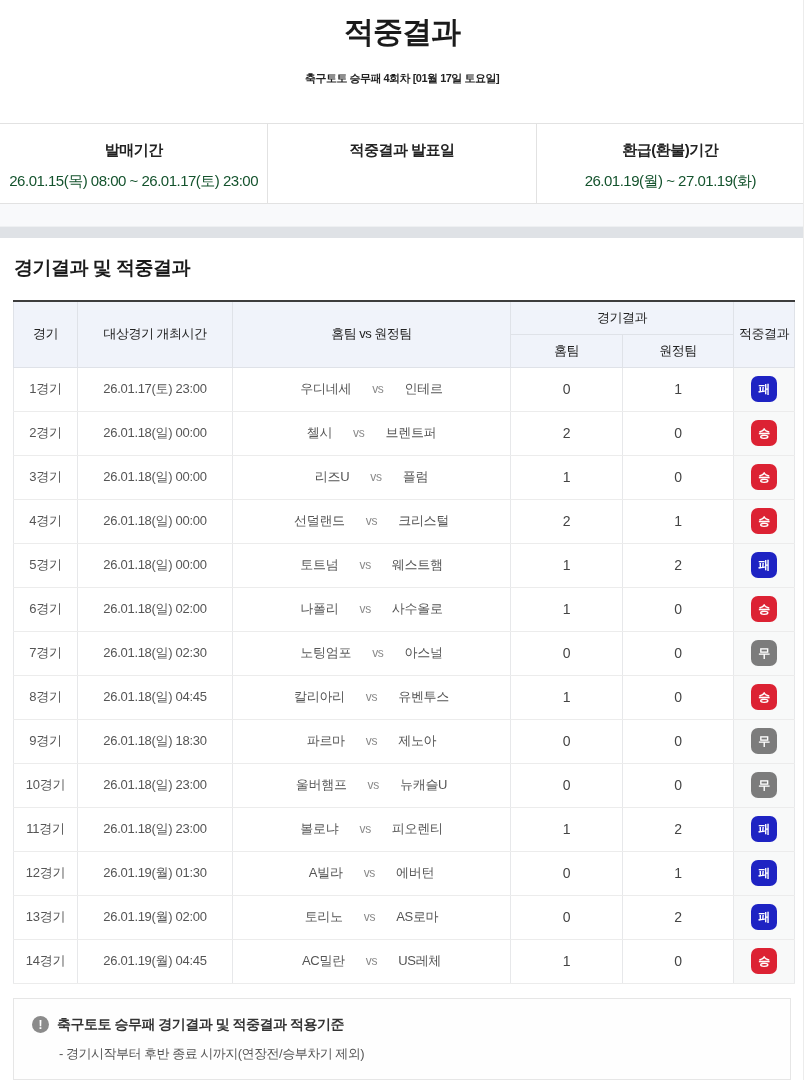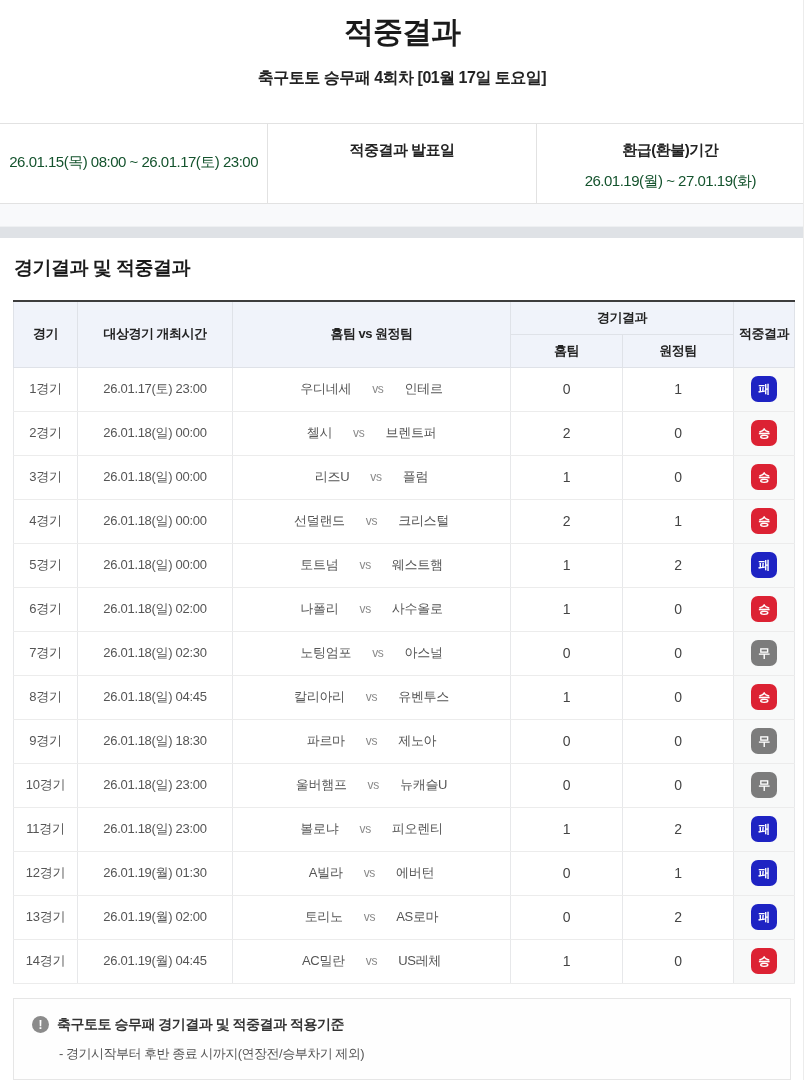--- a/index.html
+++ b/index.html
@@ -17,21 +17,21 @@
     text-align: center;
     font-size: 30px;
     line-height: 37px;
     font-weight: bold;
     color: #1b1b1b;
     letter-spacing: -1px;
   }
   .page-subtitle {
     margin-top: 17px;
     text-align: center;
-    font-size: 16px;
+    font-size: 11px;
     line-height: 22px;
     font-weight: bold;
     color: #222;
     letter-spacing: -0.5px;
   }
   
   .info-bar {
     margin-top: 34px;
     height: 81px;
     border-top: 1px solid #e2e2e2;
@@ -75,21 +75,21 @@
     table-layout: fixed;
     border-top: 2px solid #3d3d3d;
     border-left: 1px solid #e3e4e6;
     border-right: 1px solid #e3e4e6;
     border-bottom: 1px solid #d9dadc;
   }
   .result-table th {
     background: #f0f3fa;
     height: 33px;
     font-size: 13px;
-    font-weight: bold;
+    font-weight: normal;
     color: #222;
     text-align: center;
     vertical-align: middle;
     border: 1px solid #dfe2e8;
     border-top: none;
     letter-spacing: -0.5px;
   }
   .result-table td {
     height: 44px;
     font-size: 13px;
@@ -151,20 +151,21 @@
 </head>
 <body>
 
 <div class="edge-line"></div>
 
 <h1 class="page-title">적중결과</h1>
 <h2 class="page-subtitle">축구토토 승무패 4회차 [01월 17일 토요일]</h2>
 
 <div class="info-bar">
   <div class="info-cell">
+    <div class="info-label">발매기간</div>
     <div class="info-value">26.01.15(목) 08:00 ~ 26.01.17(토) 23:00</div>
   </div>
   <div class="info-cell">
     <div class="info-label">적중결과 발표일</div>
   </div>
   <div class="info-cell">
     <div class="info-label">환급(환불)기간</div>
     <div class="info-value">26.01.19(월) ~ 27.01.19(화)</div>
   </div>
 </div>

